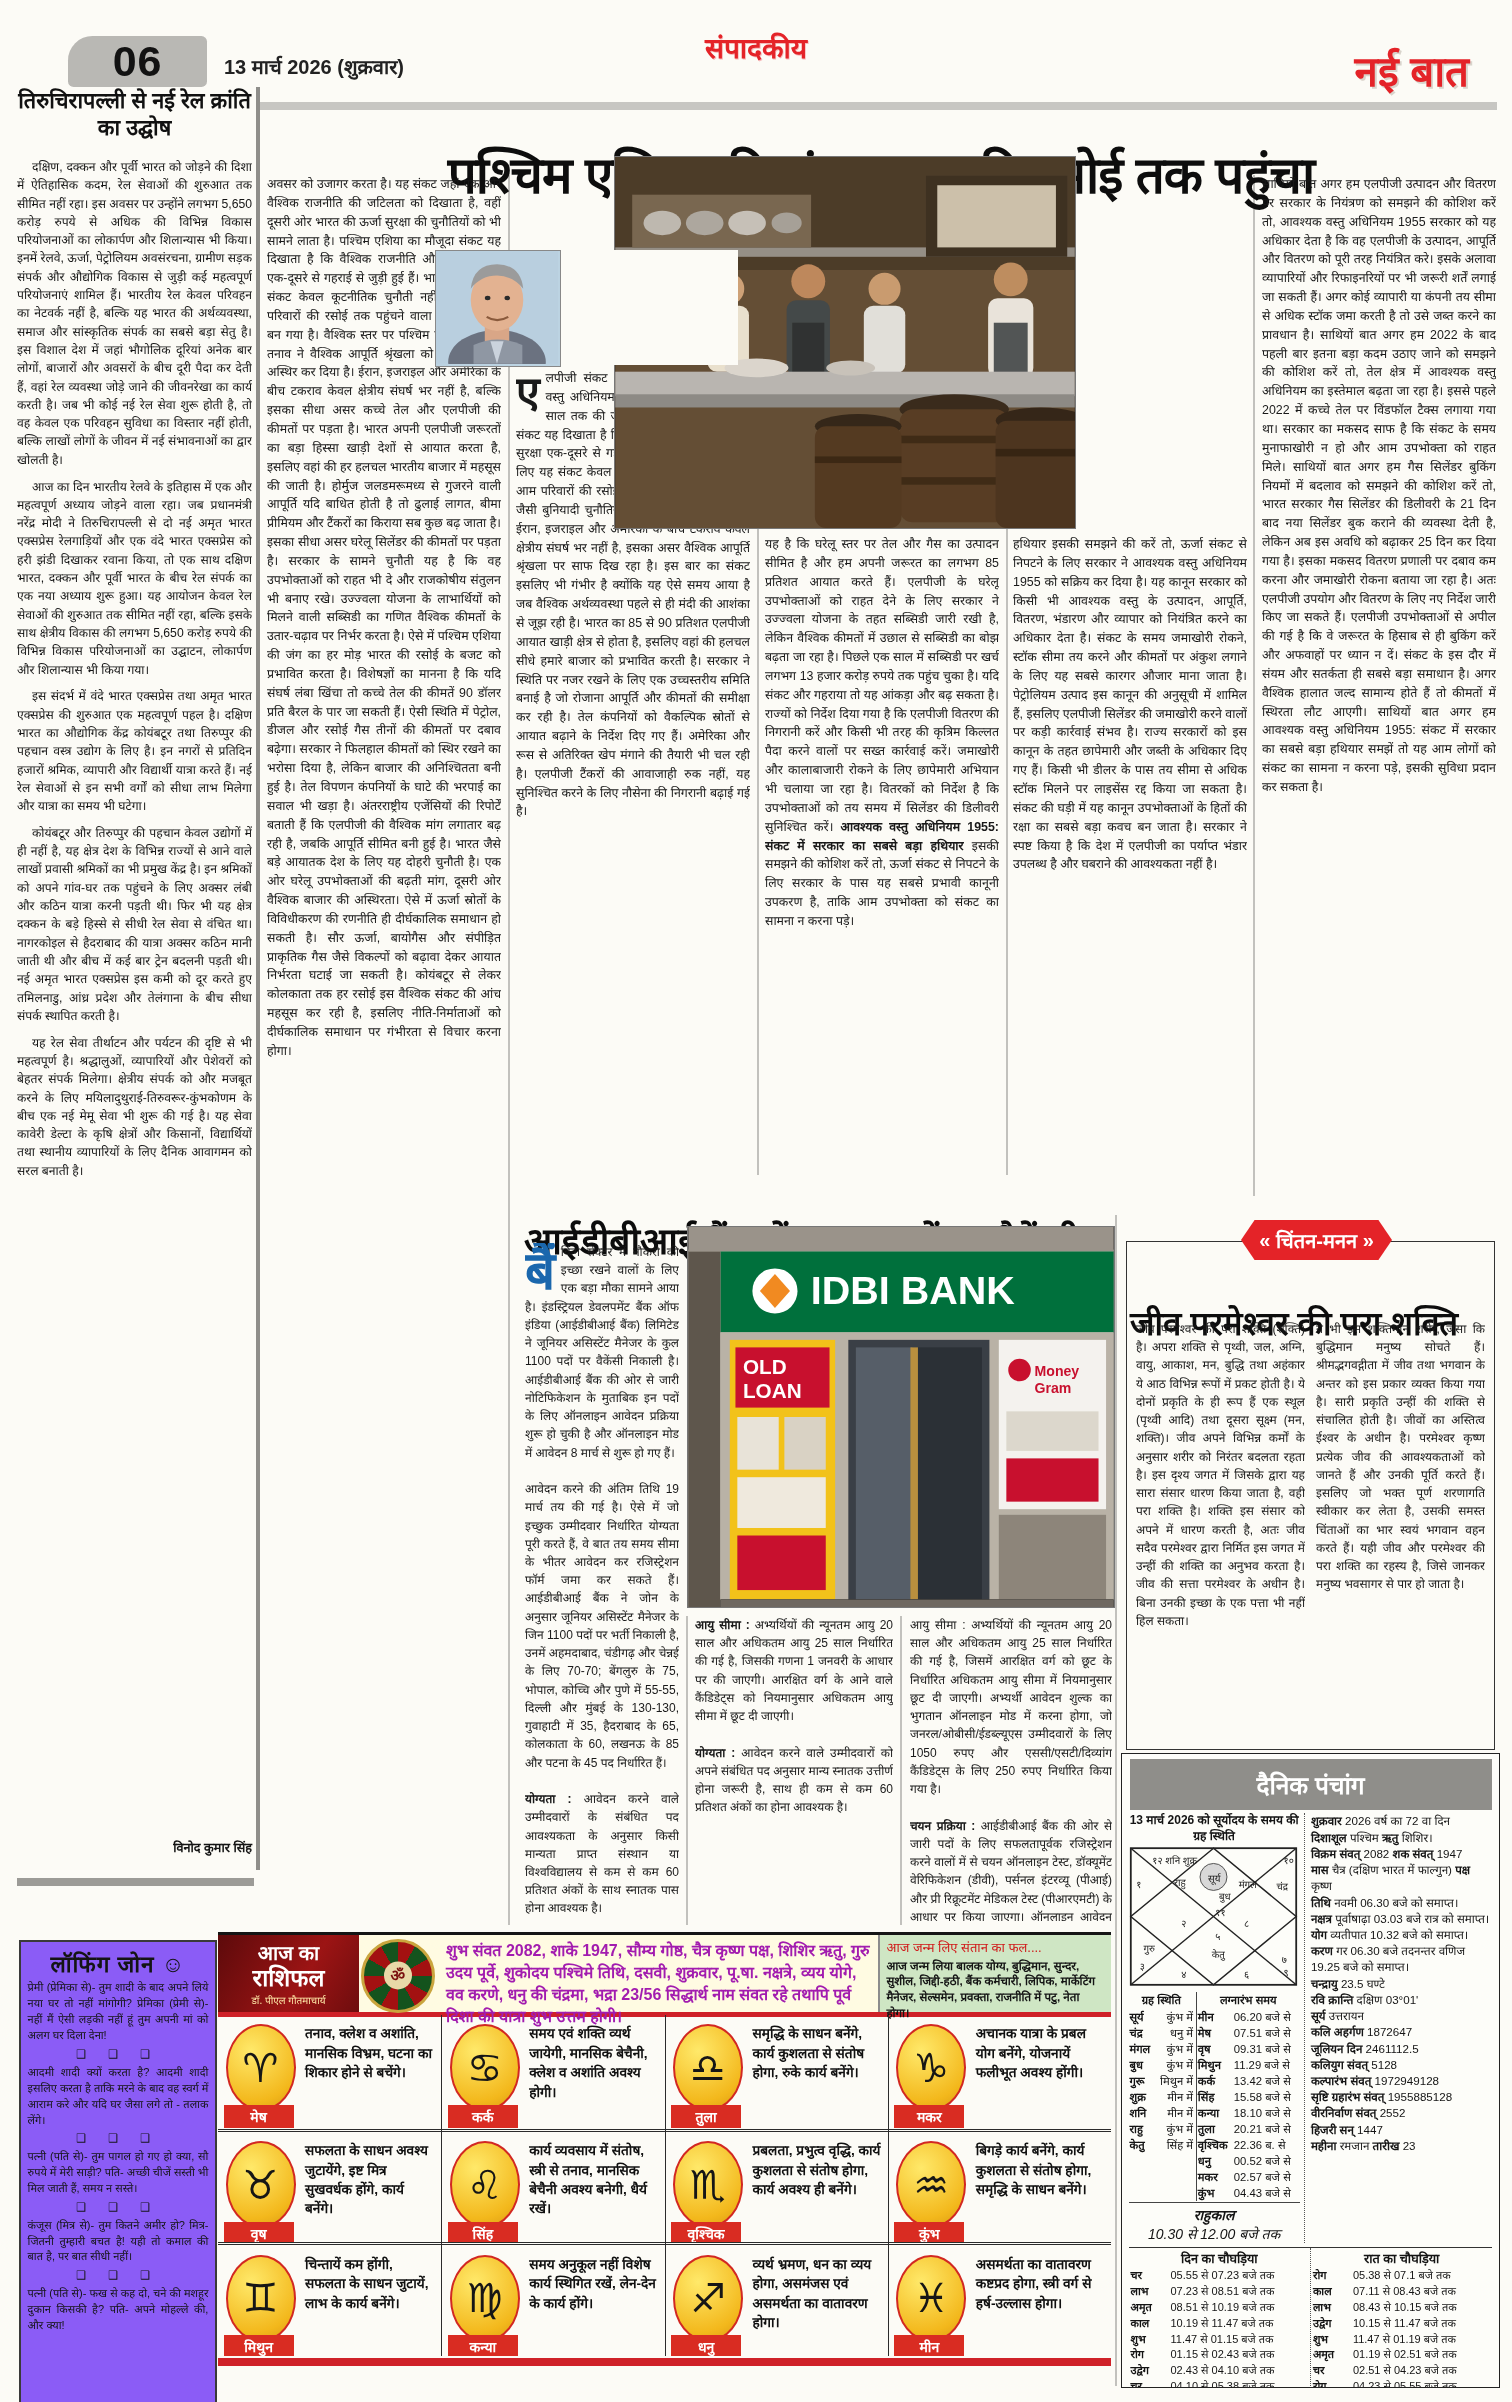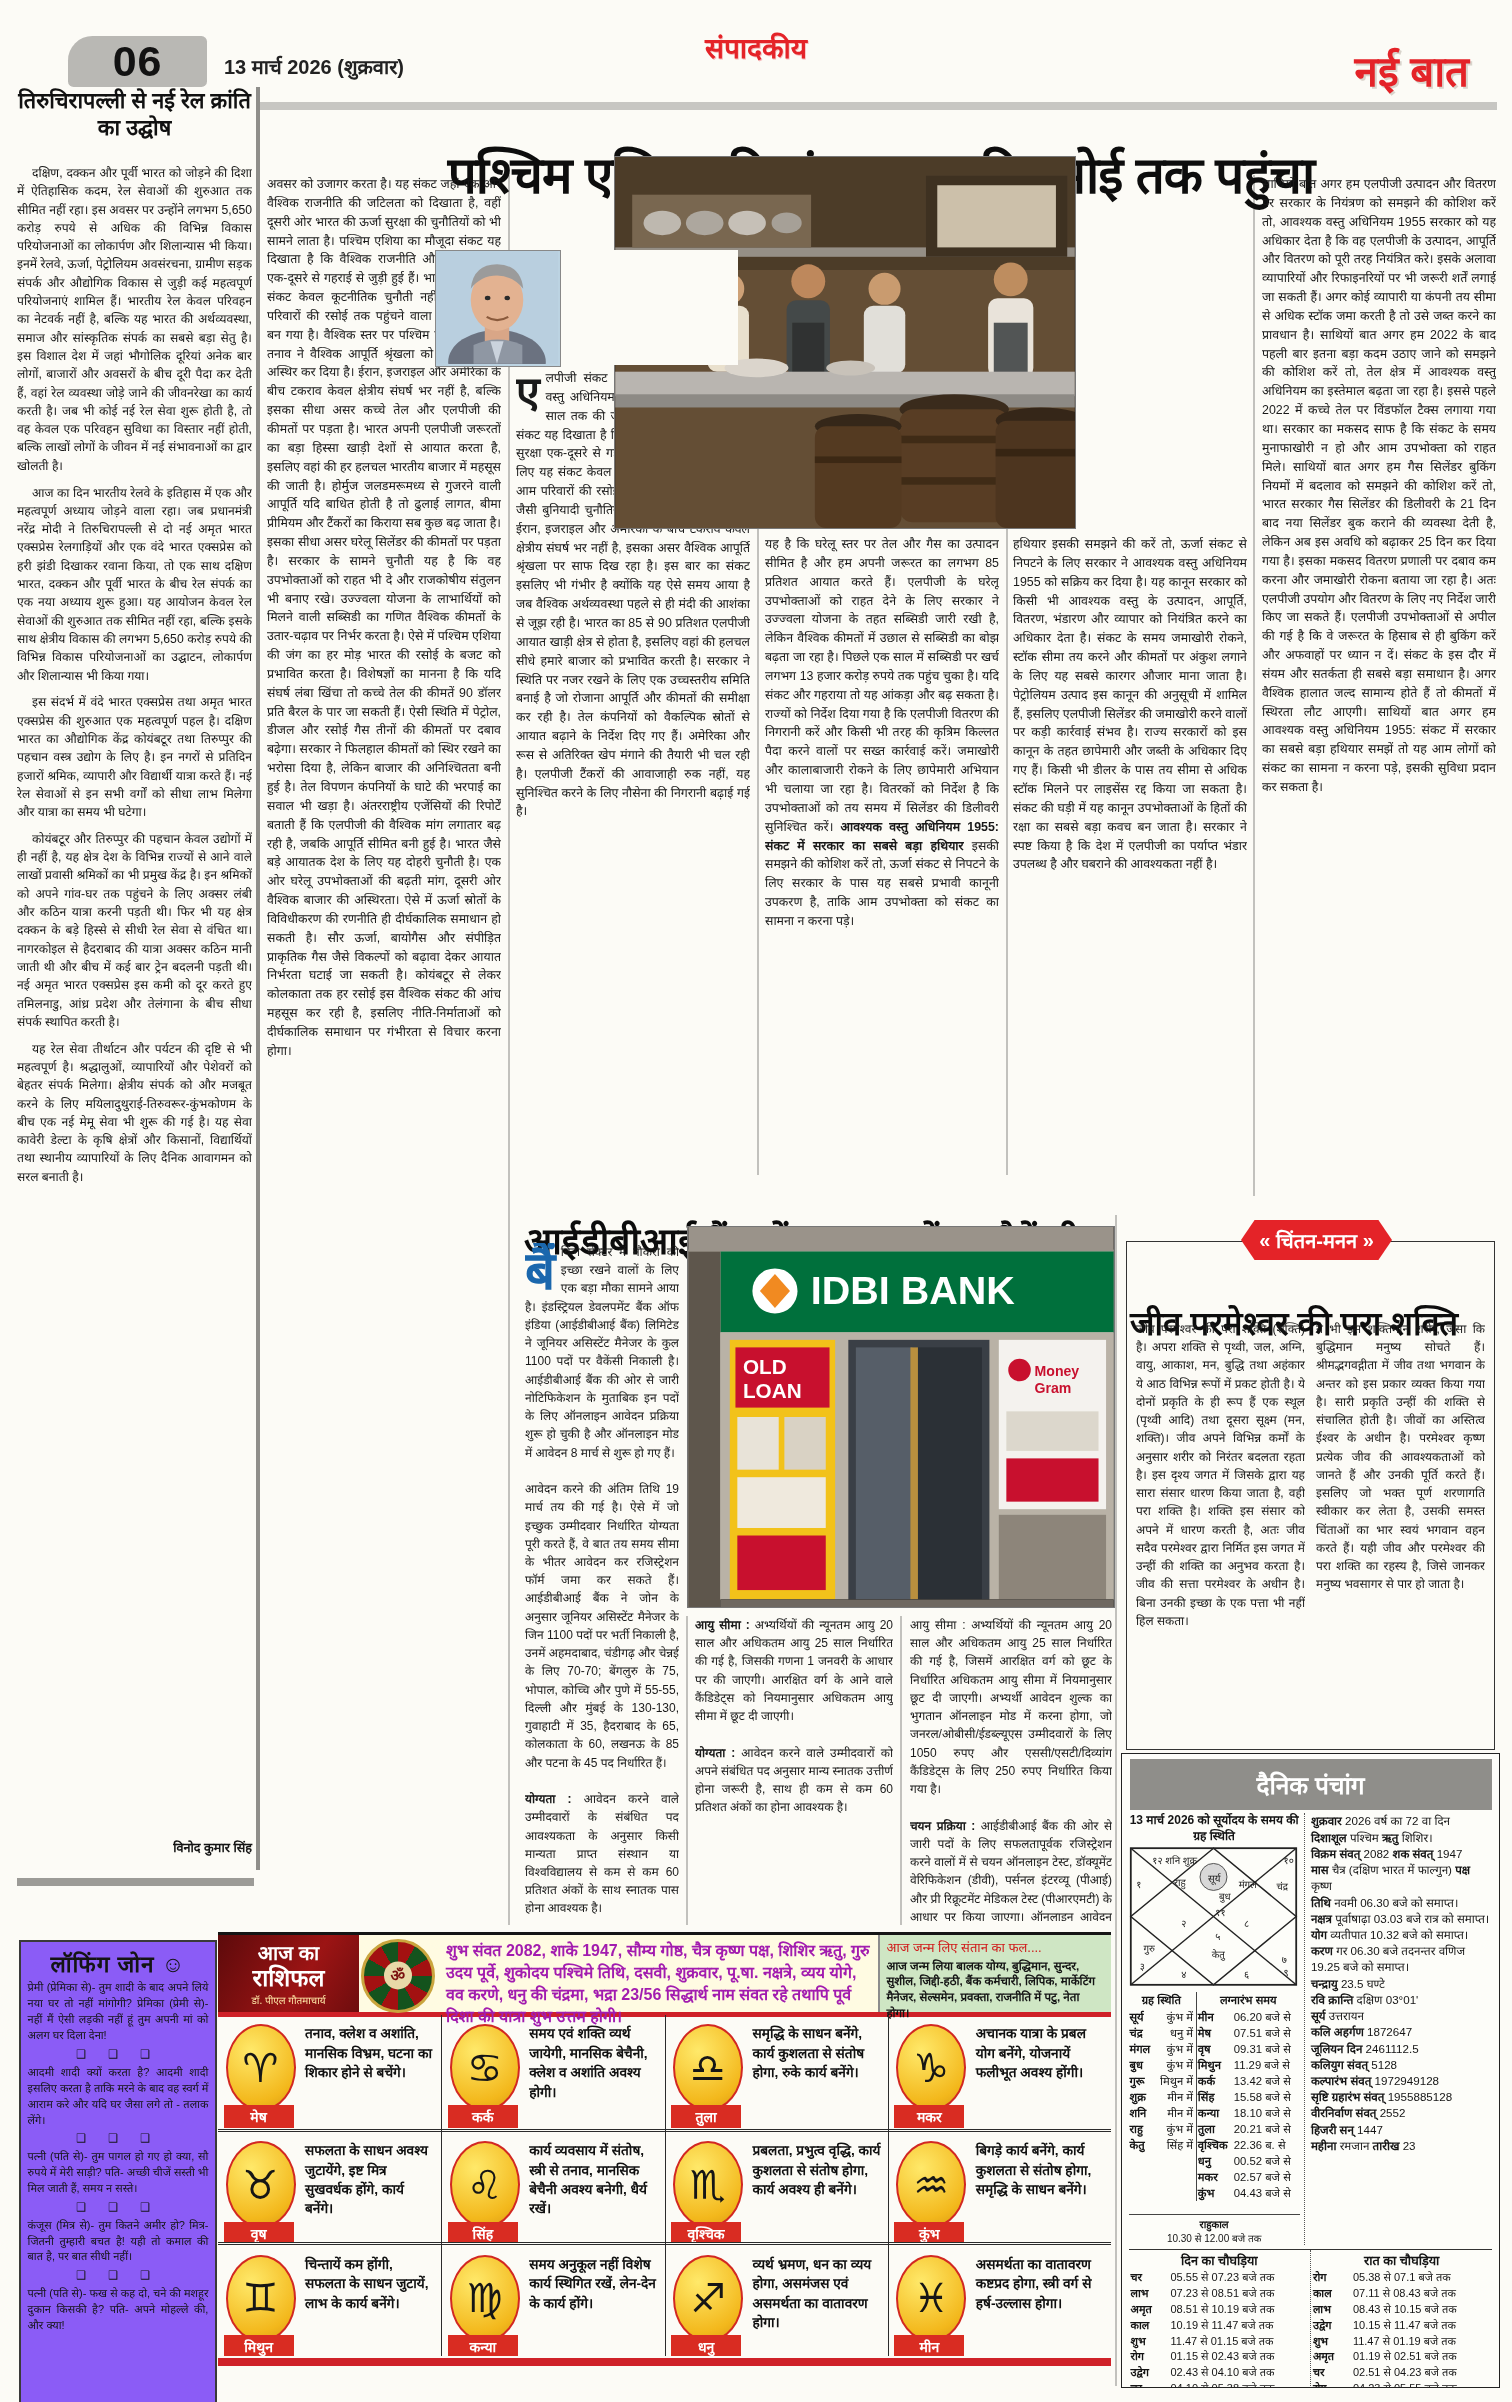--- a/index.html
+++ b/index.html
@@ -11,21 +11,21 @@
   .pagenum span{font-size:43px;font-weight:800;color:#121212;letter-spacing:0.9px;}
   .hdate{position:absolute;left:224px;top:53px;font-size:20px;font-weight:700;color:#222;}
   .hsection{position:absolute;left:0;right:0;top:28px;text-align:center;font-size:28px;font-weight:800;color:#e42328;text-shadow:0.9px 0.9px 0 #f7b9ba;}
   .hmast{position:absolute;right:43px;top:41px;font-size:42px;font-weight:800;color:#e42328;text-shadow:1.9px 1.9px 0 #d9d4cc;}
   .hrule{position:absolute;left:260px;top:102px;width:1237px;height:7.5px;background:#c7c6c2;}
   
   .vr{position:absolute;background:#c2c1bd;width:1.9px;}
   .vr.dark{width:3.8px;background:#8f8e8a;}
   
   .lr-head{position:absolute;left:15px;top:87px;width:239px;text-align:center;font-size:21.7px;line-height:1.25;font-weight:800;color:#111;}
-  .lr-body{position:absolute;left:17px;top:164px;width:235px;height:1674px;overflow:hidden;font-size:12.2px;line-height:1.5;text-align:justify;}
+  .lr-body{position:absolute;left:17px;top:158px;width:235px;height:1674px;overflow:hidden;font-size:12.2px;line-height:1.5;text-align:justify;}
   .lr-body p{margin:0 0 8.5px 0;text-indent:15px;}
   .lr-byline{position:absolute;left:17px;top:1838px;width:235px;text-align:right;font-weight:800;font-size:12.7px;}
   .lr-endbar{position:absolute;left:17px;top:1878px;width:237px;height:7.5px;background:#9c9b97;}
   
   .main-head{position:absolute;left:267px;top:104px;width:1228px;text-align:center;font-size:51px;font-weight:800;letter-spacing:-0.9px;color:#0d0d0d;}
   .col{position:absolute;overflow:hidden;font-size:12.4px;line-height:1.52;text-align:justify;color:#191919;}
   .dropcap{float:left;font-size:43px;line-height:0.9;font-weight:800;padding:3.8px 5.6px 0 0;}
   .dropcap.blue{color:#1a67ad;font-size:53px;}
   
   .author{position:absolute;left:435px;top:250px;width:303px;height:115px;background:#fcfbf6;display:flex;z-index:5;}
@@ -43,21 +43,21 @@
   .pan-box{position:absolute;left:1121px;top:1753px;width:377px;height:633px;border:1.9px solid #222;background:#fdfdf9;font-size:11.6px;overflow:hidden;}
   .pan-title{margin:4.7px 7.5px 3.8px 7.5px;background:#8f8e8a;color:#fff;text-align:center;font-size:24.5px;font-weight:800;padding:9px 0;}
   .pan-cols{display:flex;padding:0 6.6px;}
   .pan-left{width:171px;flex:none;border-right:0.9px dotted #555;padding-right:4.7px;}
   .pan-right{flex:1;padding-left:5.6px;line-height:1.4;}
   .pan-left .ph{font-weight:800;text-align:center;font-size:12px;line-height:1.3;}
   .pan-tbl{width:100%;border-collapse:collapse;margin-top:2.8px;}
   .pan-tbl td{padding:0 0.9px;font-size:11.3px;line-height:1.42;vertical-align:top;}
   .pan-tbl td.b{font-weight:800;}
   .pan-grah{border-right:0.9px solid #444;padding-right:2.8px !important;}
-  .rahukal{border-top:0.9px solid #444;margin-top:13px;padding-top:1.9px;text-align:center;font-size:10px;}
+  .rahukal{border-top:0.9px solid #444;margin-top:1px;padding-top:1.9px;text-align:center;font-size:14px;font-style:italic;}
   .rahukal b{display:block;}
   .pan-line b{font-weight:700;}
   .chau{display:flex;border-top:0.9px solid #333;margin:3.8px 6.6px 0 6.6px;}
   .chau > div{flex:1;padding:0.9px 1.9px;}
   .chau > div:first-child{border-right:0.9px dotted #555;}
   .chau h4{margin:0.9px 0;text-align:center;font-size:12.7px;font-weight:800;}
   .chau .r{display:flex;font-size:11px;line-height:1.44;}
   .chau .r b{width:40px;flex:none;}
   .pan-foot{margin:2.8px 7.5px;border-top:0.9px solid #333;padding-top:2.8px;font-size:11px;line-height:1.4;text-align:justify;}
   

